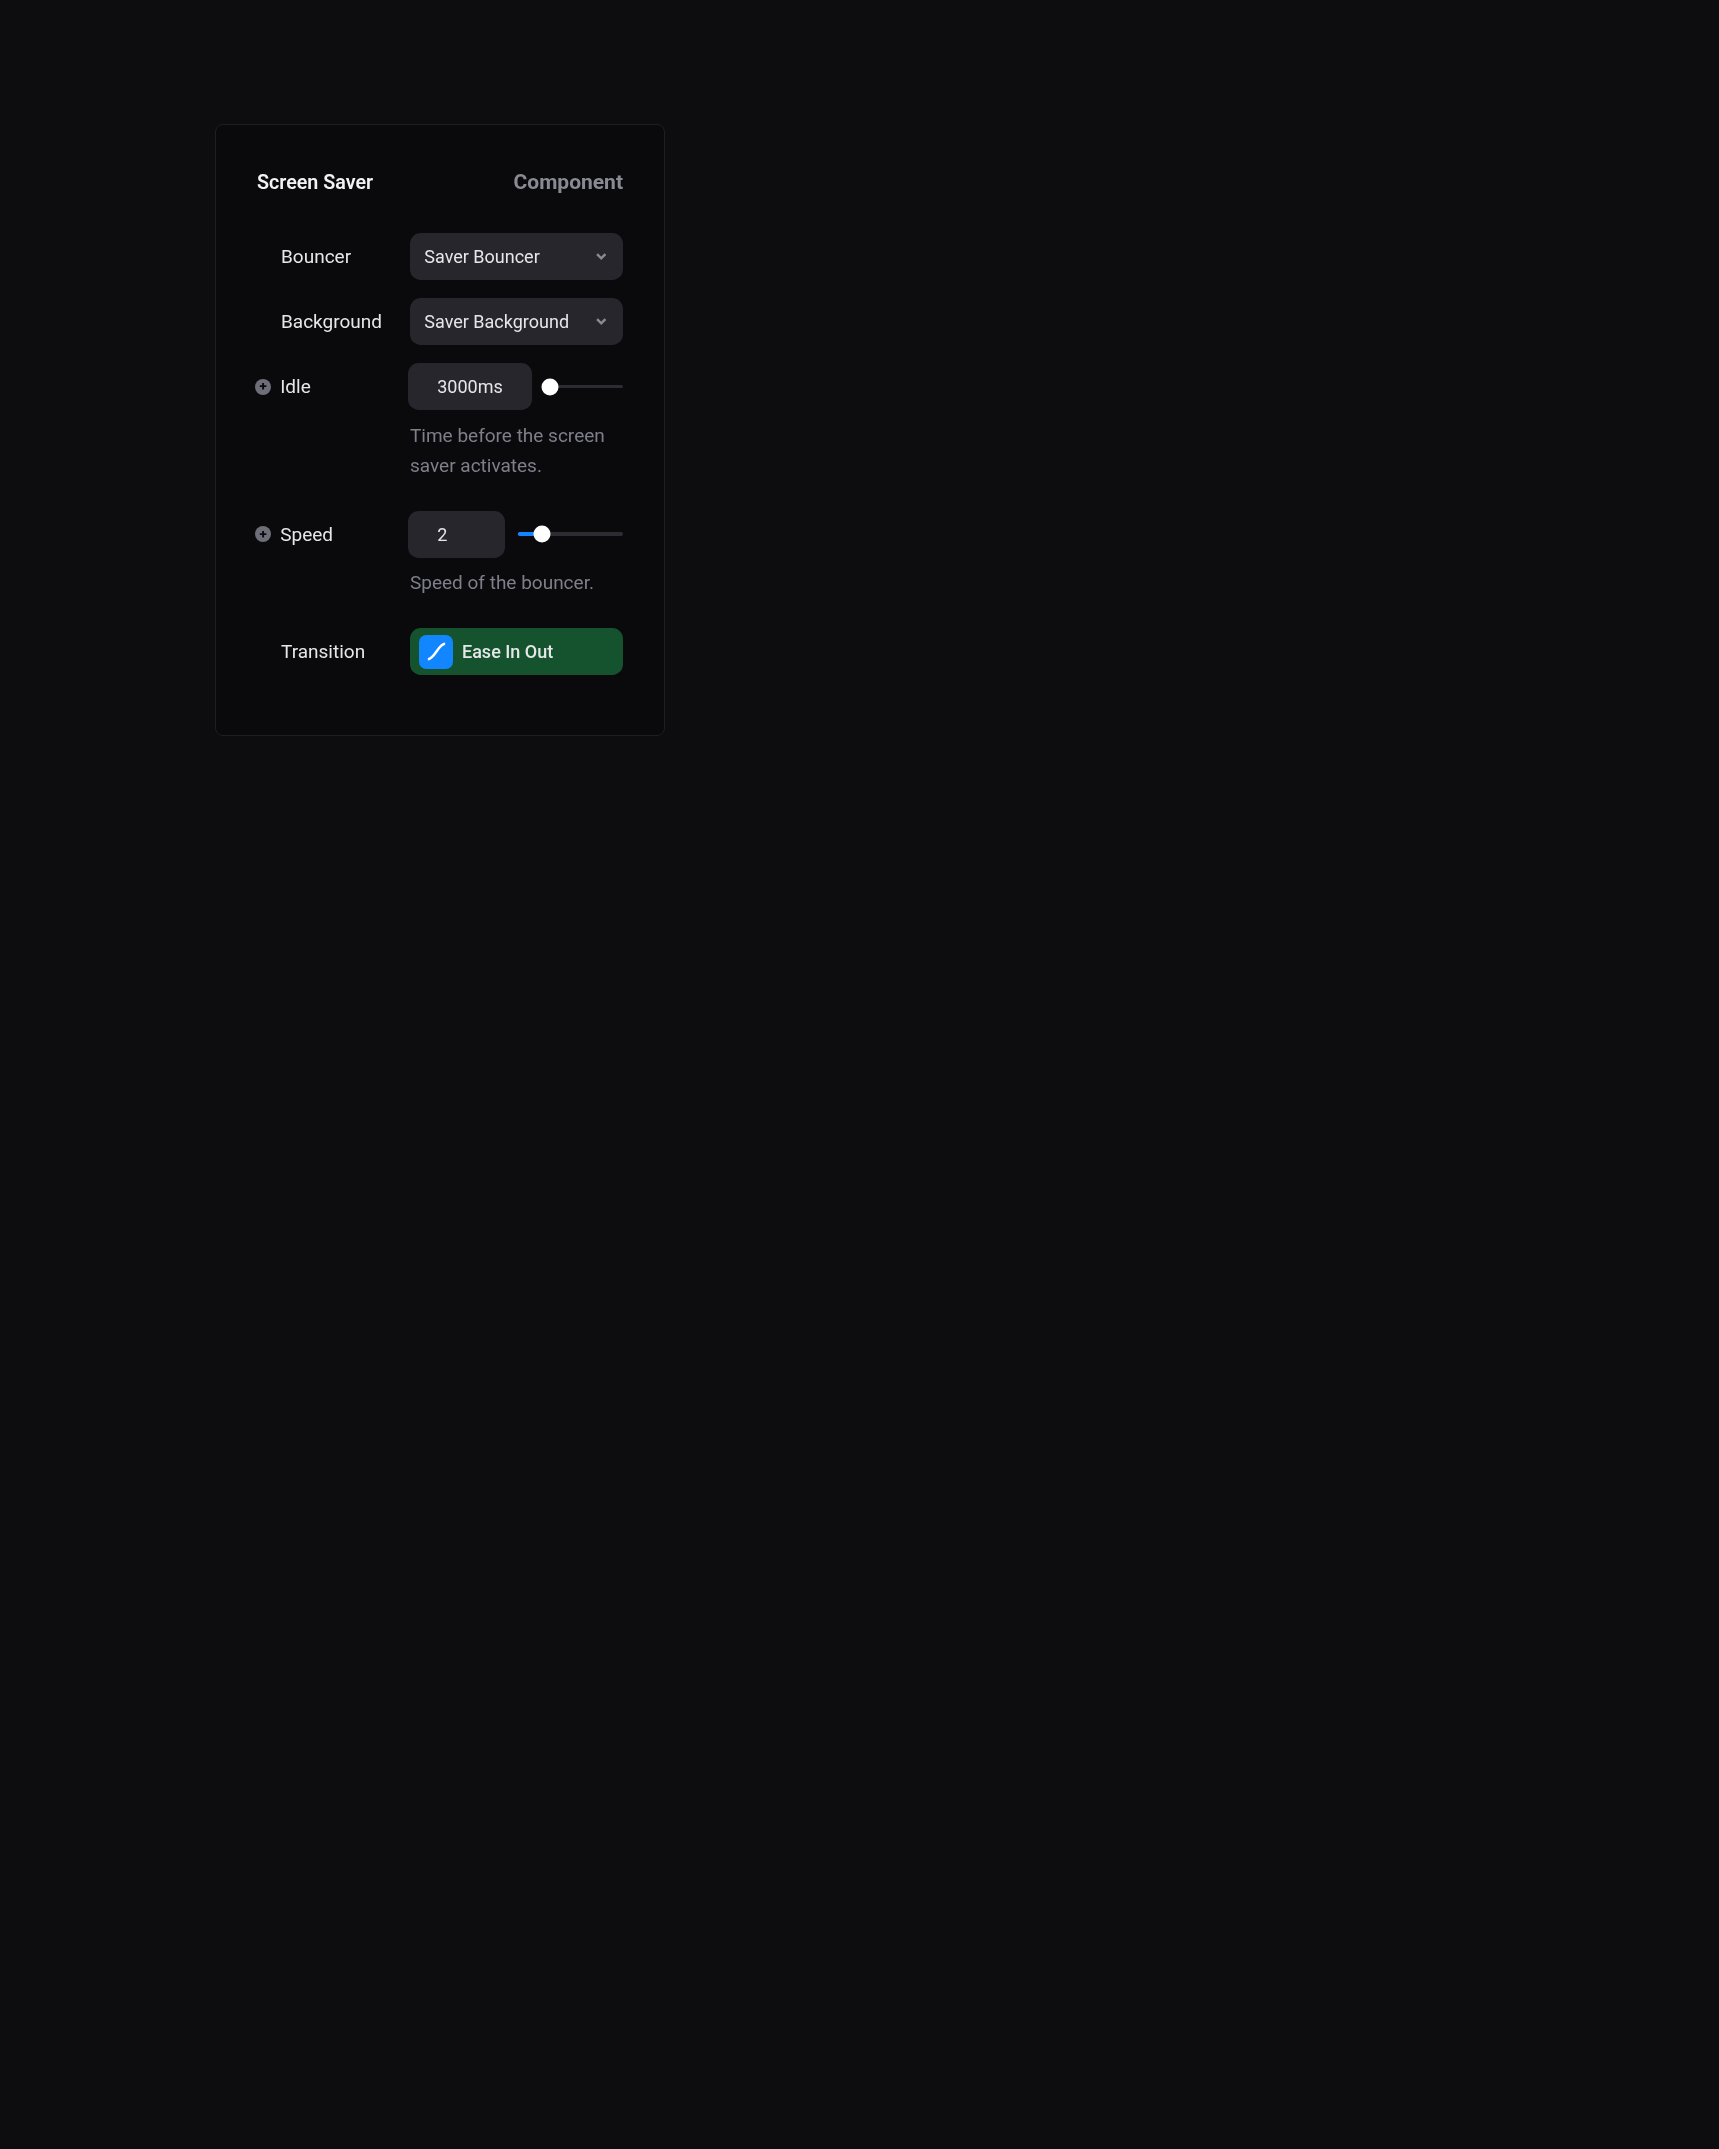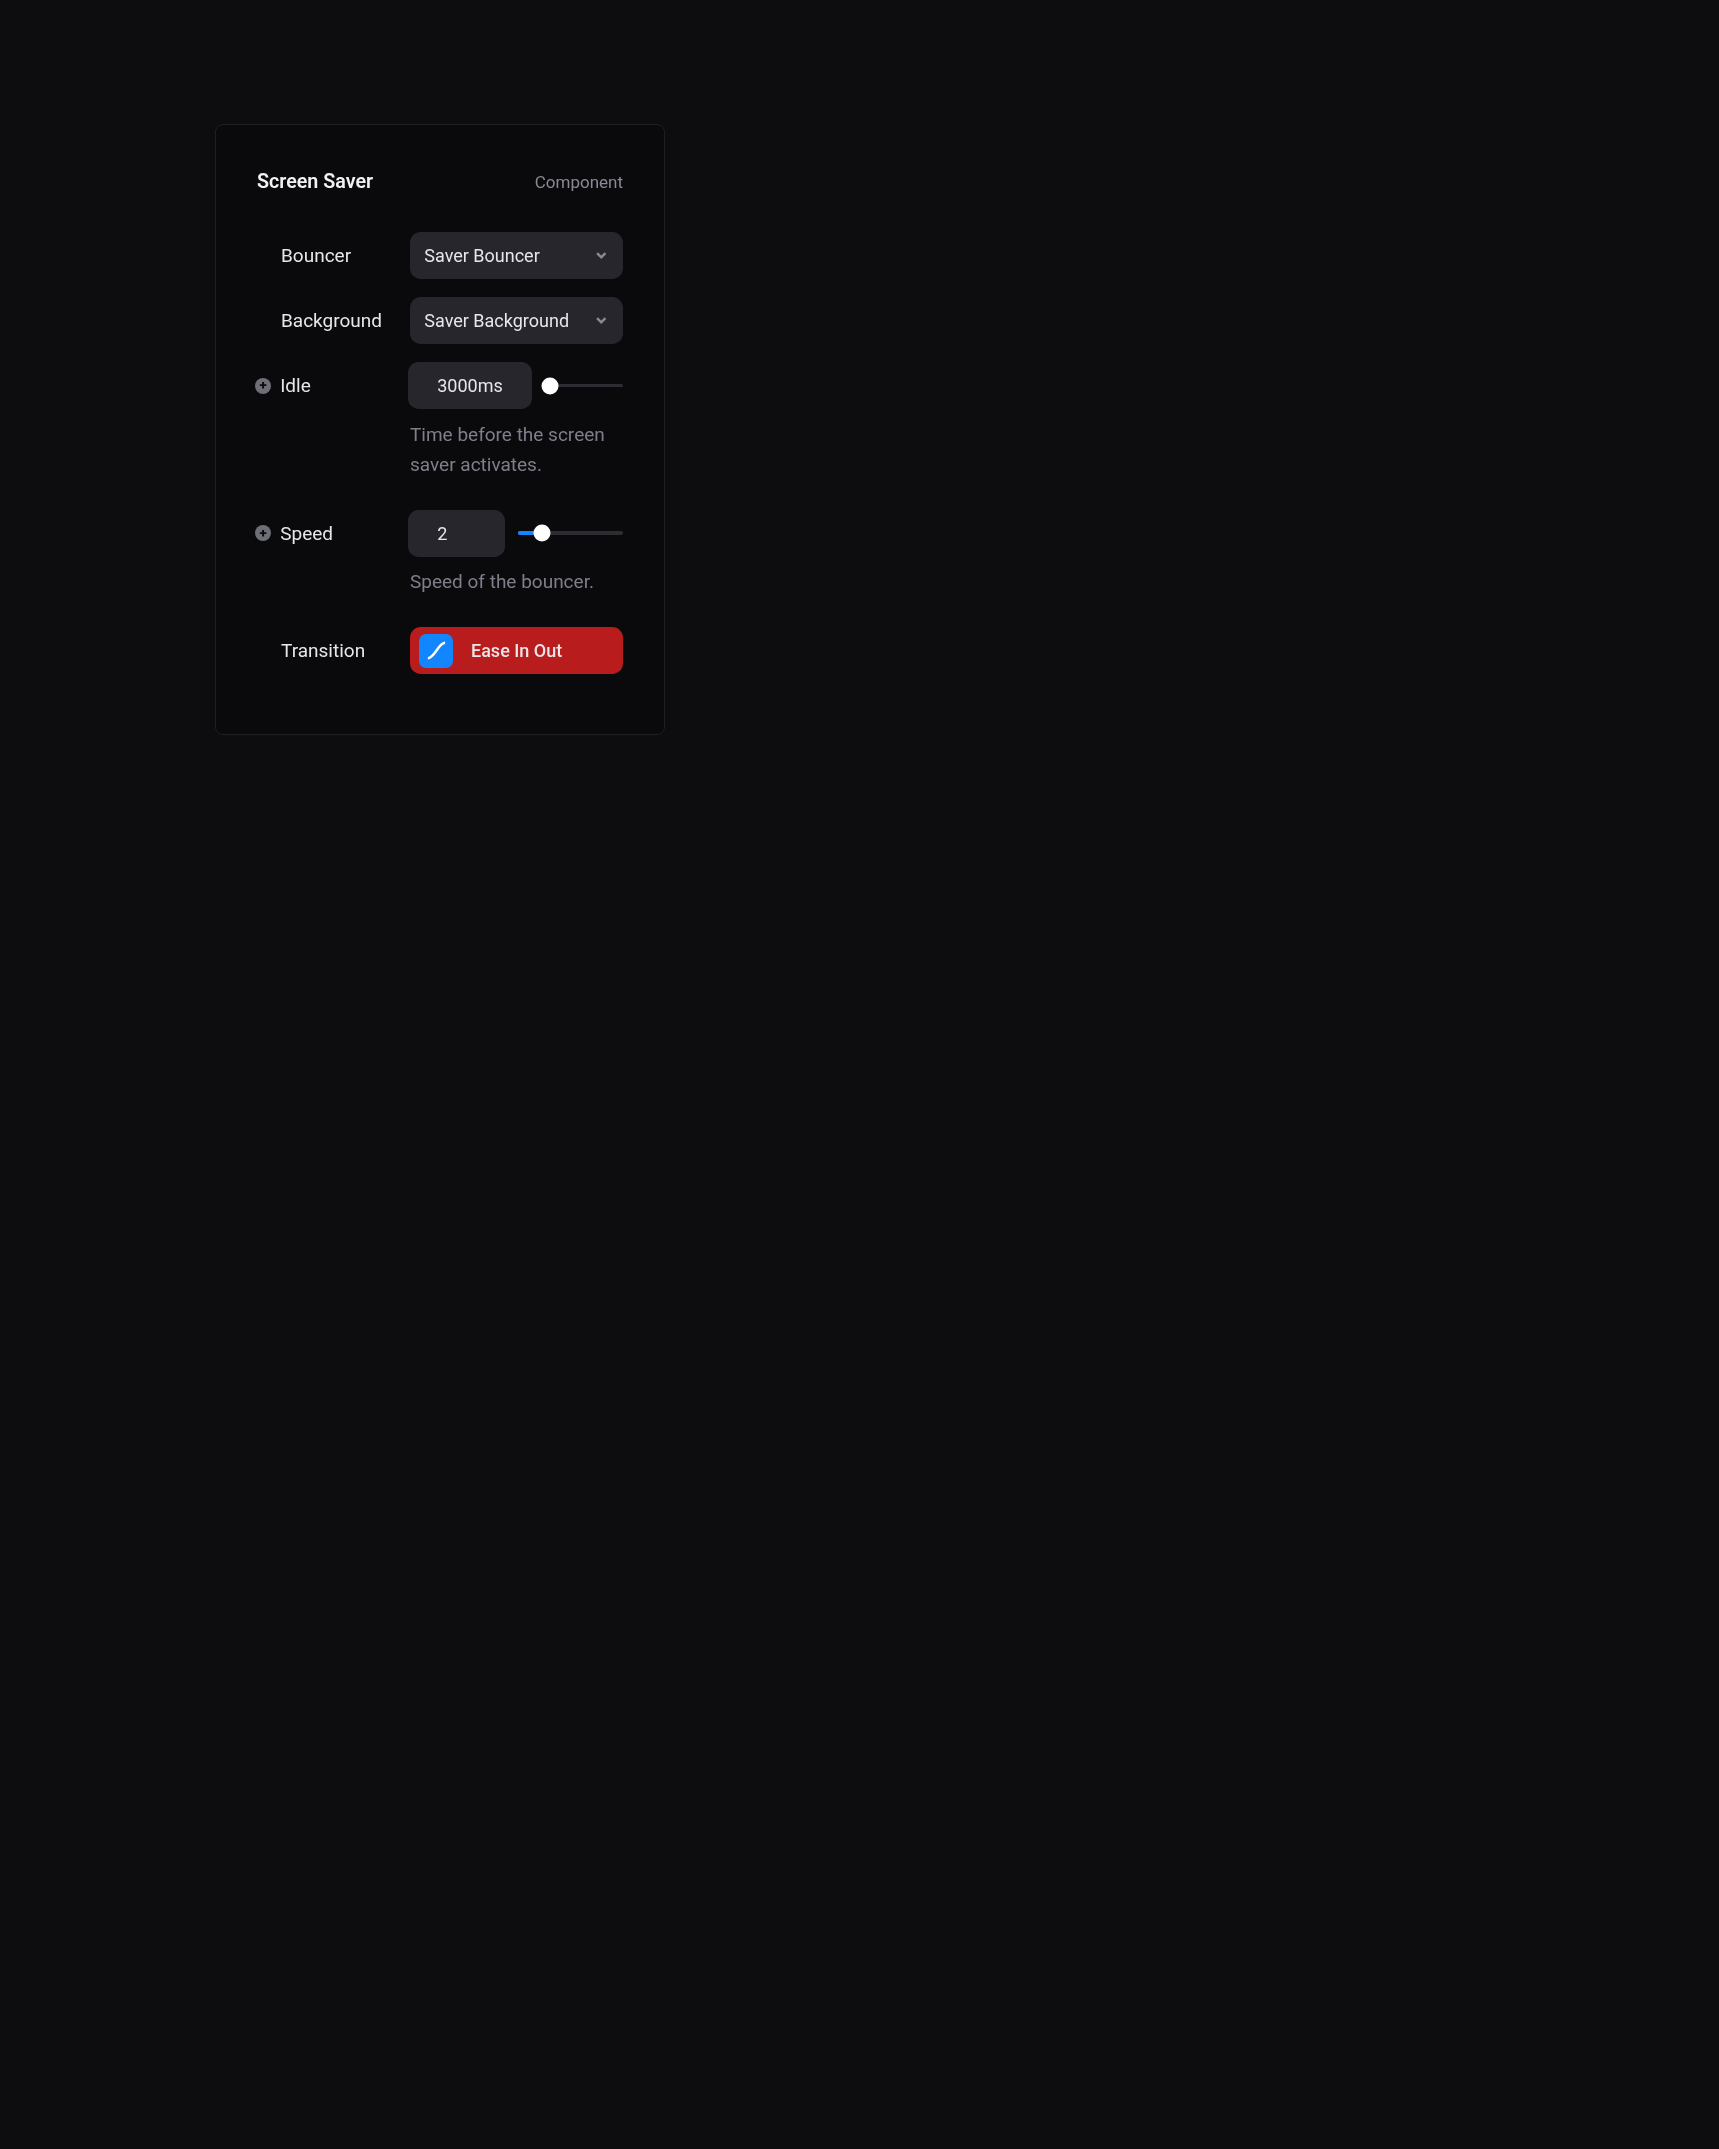--- a/index.html
+++ b/index.html
@@ -31,22 +31,22 @@
     align-items: center;
     margin-bottom: 39px;
   }
   .panel-title {
     color: #f2f2f4;
     font-size: 19.7px;
     font-weight: 600;
   }
   .panel-type {
     color: #8a8a94;
-    font-size: 17px;
-    font-weight: 400;
+    font-size: 21px;
+    font-weight: 700;
   }
   .row {
     display: flex;
     align-items: center;
     margin-bottom: 18px;
   }
   .row.with-desc {
     margin-bottom: 10.7px;
   }
   .label-col {
@@ -165,26 +165,26 @@
   .desc.last {
     margin-bottom: 0;
   }
   .desc a {
     color: #2b83ff;
     text-decoration: none;
   }
   .transition-select {
     flex: 1;
     height: 47px;
-    background: #b91c1c;
+    background: #14532d;
     border-radius: 10.7px;
     display: flex;
     align-items: center;
     padding: 0 9px;
-    gap: 18px;
+    gap: 9px;
     cursor: pointer;
   }
   .ease-icon {
     width: 34px;
     height: 34px;
     background: #1186ff;
     border-radius: 7.2px;
     display: flex;
     align-items: center;
     justify-content: center;

